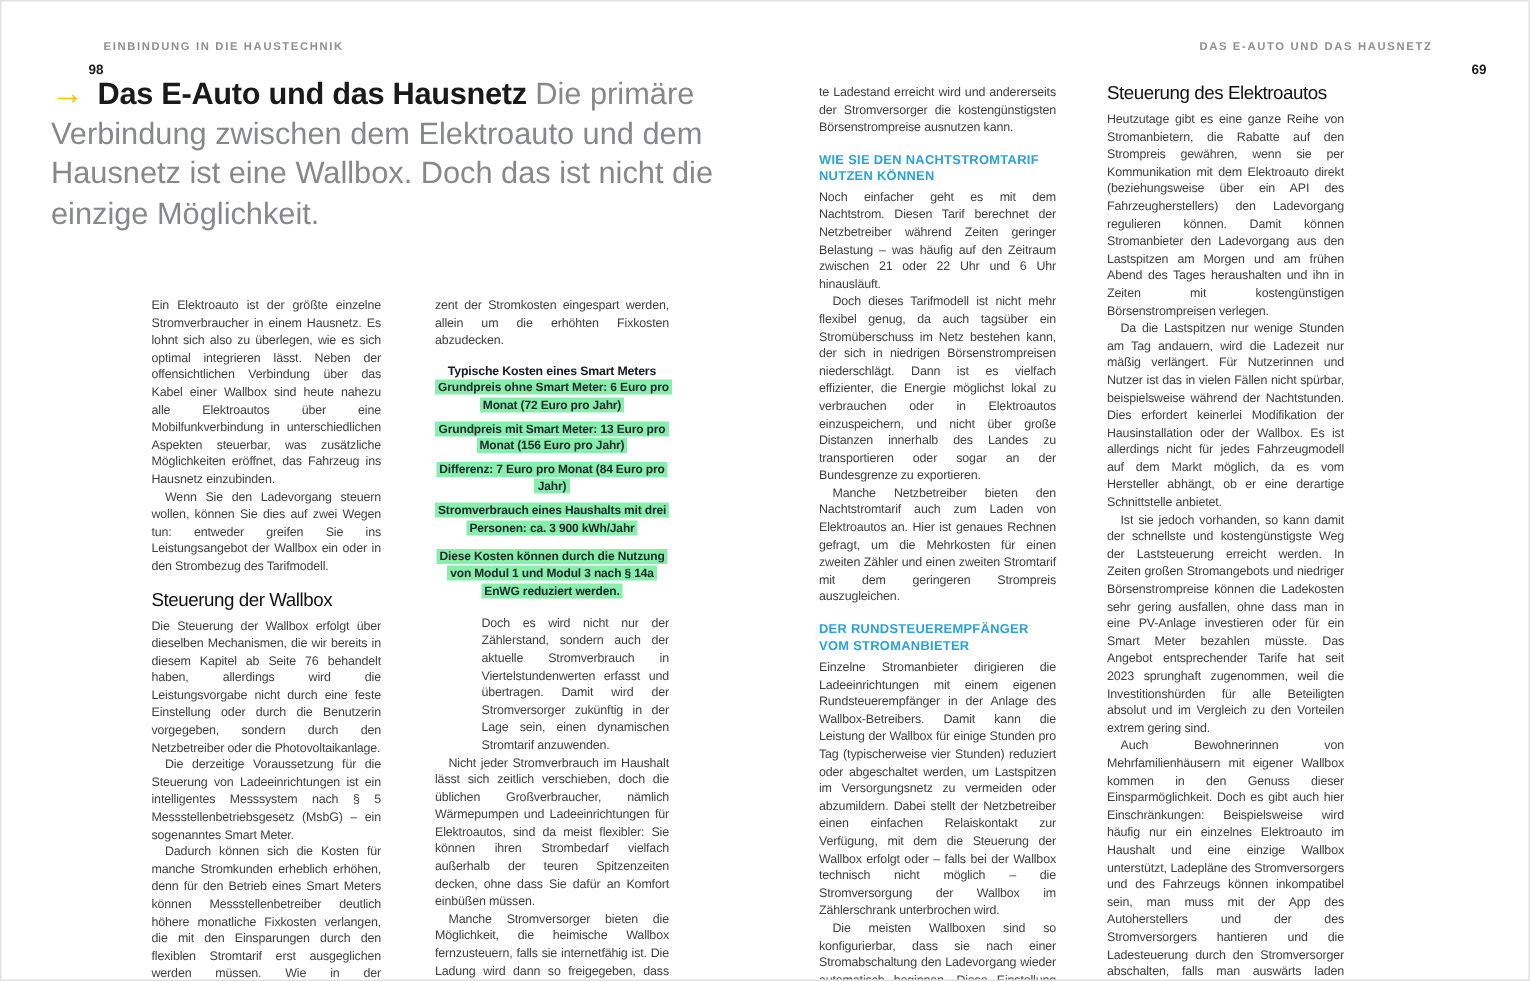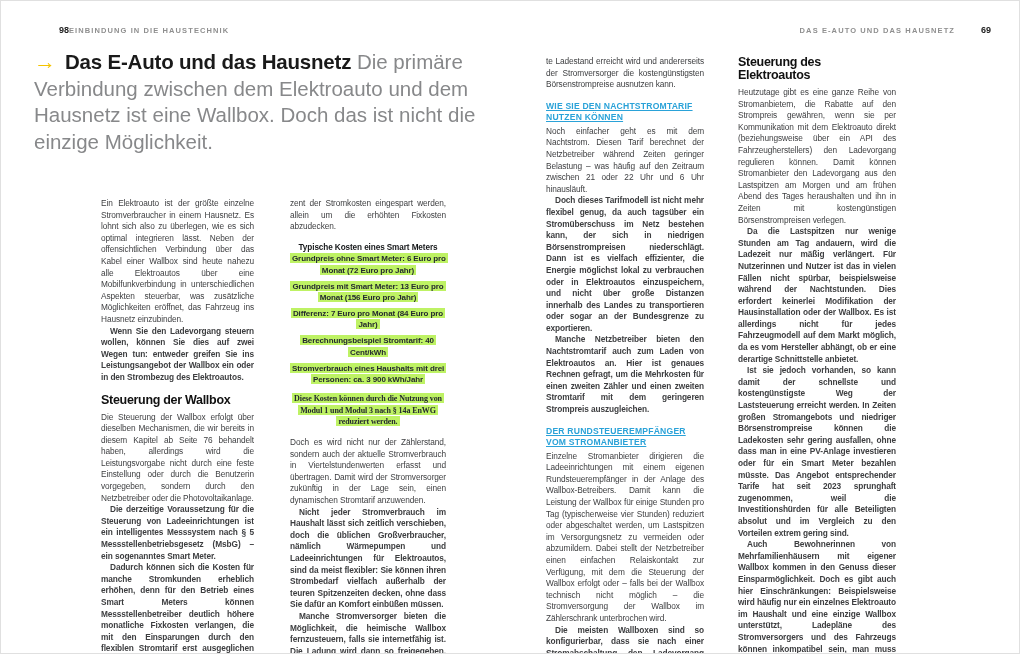--- a/index.html
+++ b/index.html
@@ -2,84 +2,83 @@
 <html lang="de"><head>
 <meta charset="utf-8">
 <style>
   html,body{margin:0;padding:0;background:#ffffff;}
   body{font-family:"Liberation Sans", sans-serif;}
   .spread{
     position:relative;width:1018px;height:652px;background:#ffffff;
     border:1px solid #e0e0e0;overflow:hidden;
   }
   
-  .pagenum{position:absolute;top:24px;font-size:9px;font-weight:700;color:#1c1c1c;padding-left:28px;}
+  .pagenum{position:absolute;top:40px;font-size:9px;font-weight:700;color:#1c1c1c;padding-left:28px;}
   .pagenum.left{left:30px;}
   .pagenum.right{right:28px;}
   .runhead{position:absolute;top:25px;font-size:7.5px;font-weight:700;letter-spacing:1.1px;color:#8f8f8f;}
   .runhead.left{left:68px;}
   .runhead.right{right:64px;}
   
   .intro{position:absolute;left:33px;top:48px;width:468px;
     font-size:20.5px;line-height:26.5px;color:#87888a;}
   .intro .arrow{color:#f5c400;font-weight:400;margin-right:9px;font-size:22px;}
   .intro .intro-bold{font-weight:700;color:#1a1a1a;letter-spacing:-0.2px;}
   
   .col{position:absolute;font-size:8.3px;line-height:11.6px;color:#3d3e40;
     text-align:justify;hyphens:auto;-webkit-hyphens:auto;letter-spacing:-0.1px;}
   .col p{margin:0;}
-  .col p.ind{text-indent:9px;font-weight:bold;}
-  .col p.mt{margin-top:9px;}
+  .col p.ind{text-indent:9px;}
+  .col p.mt{margin-top:9px;margin-left:31px;}
   .col1{left:100px;top:197px;width:153px;}
   .col2{left:289px;top:197px;width:156px;}
   .col3{left:545px;top:55px;width:158px;}
   .col4{left:737px;top:55px;width:158px;}
   h3.sec{margin:10px 0 5px 0;font-size:12.5px;line-height:13px;color:#111111;
-    letter-spacing:-0.3px;font-weight:700;text-align:left;}
+    letter-spacing:-0.3px;font-weight:400;text-align:left;}
   h4.blue{margin:10px 0 3px 0;font-size:8.6px;line-height:11px;color:#2aa2d8;
-    letter-spacing:0.2px;font-weight:700;text-align:left;text-decoration:underline;}
+    letter-spacing:0.2px;font-weight:700;text-align:left;}
   
   .sm-box{margin-top:9px;text-align:center;}
   .sm-title{font-weight:700;font-size:8.2px;line-height:11px;color:#16181a;margin:0 0 4px 0;}
   .sm-item{margin:0 0 4.5px 0;line-height:11.4px;}
   .sm-item .hl, .sm-note .hl{
-    background:#bef264;color:#23292e;font-weight:700;font-size:8px;
+    background:#86efac;color:#23292e;font-weight:700;font-size:8px;
     padding:0.5px 2px;box-decoration-break:clone;-webkit-box-decoration-break:clone;
   }
-  .sm-note{margin:8px 0 10px 0;line-height:11.4px;font-family:Liberation Serif, serif;}
+  .sm-note{margin:8px 0 10px 0;line-height:11.4px;}
 </style>
 </head>
 <body>
 
 <div class="spread">
 
   <span class="pagenum left">98</span>
   <span class="runhead left">EINBINDUNG IN DIE HAUSTECHNIK</span>
   <span class="runhead right">DAS E-AUTO UND DAS HAUSNETZ</span>
   <span class="pagenum right">69</span>
 
   <div class="intro"><span class="arrow">→</span><span class="intro-bold">Das E-Auto und das Hausnetz</span> <span class="intro-rest">Die primäre Verbindung zwischen dem Elektroauto und dem Hausnetz ist eine Wallbox. Doch das ist nicht die einzige Möglichkeit.</span></div>
 
   <div class="col col1" lang="de">
     <p>Ein Elektroauto ist der größte einzelne Stromverbraucher in einem Hausnetz. Es lohnt sich also zu überlegen, wie es sich optimal integrieren lässt. Neben der offensichtlichen Verbindung über das Kabel einer Wallbox sind heute nahezu alle Elektroautos über eine Mobilfunkverbindung in unterschiedlichen Aspekten steuerbar, was zusätzliche Möglichkeiten eröffnet, das Fahrzeug ins Hausnetz einzubinden.</p>
-    <p class="ind">Wenn Sie den Ladevorgang steuern wollen, können Sie dies auf zwei Wegen tun: entweder greifen Sie ins Leistungsangebot der Wallbox ein oder in den Strombezug des Elektroautos.</p>
+    <p class="ind">Wenn Sie den Ladevorgang steuern wollen, können Sie dies auf zwei Wegen tun: entweder greifen Sie ins Leistungsangebot der Wallbox ein oder in den Strombezug des Tarifmodell.</p>
     <h3 class="sec">Steuerung der Wallbox</h3>
     <p>Die Steuerung der Wallbox erfolgt über dieselben Mechanismen, die wir bereits in diesem Kapitel ab Seite 76 behandelt haben, allerdings wird die Leistungsvorgabe nicht durch eine feste Einstellung oder durch die Benutzerin vorgegeben, sondern durch den Netzbetreiber oder die Photovoltaikanlage.</p>
     <p class="ind">Die derzeitige Voraussetzung für die Steuerung von Ladeeinrichtungen ist ein intelligentes Messsystem nach § 5 Messstellenbetriebsgesetz (MsbG) – ein sogenanntes Smart Meter.</p>
     <p class="ind">Dadurch können sich die Kosten für manche Stromkunden erheblich erhöhen, denn für den Betrieb eines Smart Meters können Messstellenbetreiber deutlich höhere monatliche Fixkosten verlangen, die mit den Einsparungen durch den flexiblen Stromtarif erst ausgeglichen werden müssen. Wie in der nachstehenden Musterrechnung abgebildet, müssen in einem Haushalt mit drei Personen rund 8 Pro-</p>
   </div>
 
   <div class="col col2" lang="de">
     <p>zent der Stromkosten eingespart werden, allein um die erhöhten Fixkosten abzudecken.</p>
     <div class="sm-box">
       <p class="sm-title">Typische Kosten eines Smart Meters</p>
       <div class="sm-item"><span class="hl">Grundpreis ohne Smart Meter: 6 Euro pro Monat (72 Euro pro Jahr)</span></div>
       <div class="sm-item"><span class="hl">Grundpreis mit Smart Meter: 13 Euro pro Monat (156 Euro pro Jahr)</span></div>
       <div class="sm-item"><span class="hl">Differenz: 7 Euro pro Monat (84 Euro pro Jahr)</span></div>
-      <div class="sm-item"><span class="hl">Berechnungsbeispiel Stromtarif: 40 Cent/kWh</span></div>
       <div class="sm-item"><span class="hl">Stromverbrauch eines Haushalts mit drei Personen: ca. 3 900 kWh/Jahr</span></div>
       <div class="sm-note"><span class="hl">Diese Kosten können durch die Nutzung von Modul 1 und Modul 3 nach § 14a EnWG reduziert werden.</span></div>
     </div>
     <p class="mt">Doch es wird nicht nur der Zählerstand, sondern auch der aktuelle Stromverbrauch in Viertelstundenwerten erfasst und übertragen. Damit wird der Stromversorger zukünftig in der Lage sein, einen dynamischen Stromtarif anzuwenden.</p>
     <p class="ind">Nicht jeder Stromverbrauch im Haushalt lässt sich zeitlich verschieben, doch die üblichen Großverbraucher, nämlich Wärmepumpen und Ladeeinrichtungen für Elektroautos, sind da meist flexibler: Sie können ihren Strombedarf vielfach außerhalb der teuren Spitzenzeiten decken, ohne dass Sie dafür an Komfort einbüßen müssen.</p>
     <p class="ind">Manche Stromversorger bieten die Möglichkeit, die heimische Wallbox fernzusteuern, falls sie internetfähig ist. Die Ladung wird dann so freigegeben, dass einerseits der gewünsch-</p>
   </div>
 
   <div class="col col3" lang="de">
     <p>te Ladestand erreicht wird und andererseits der Stromversorger die kostengünstigsten Börsenstrompreise ausnutzen kann.</p>

